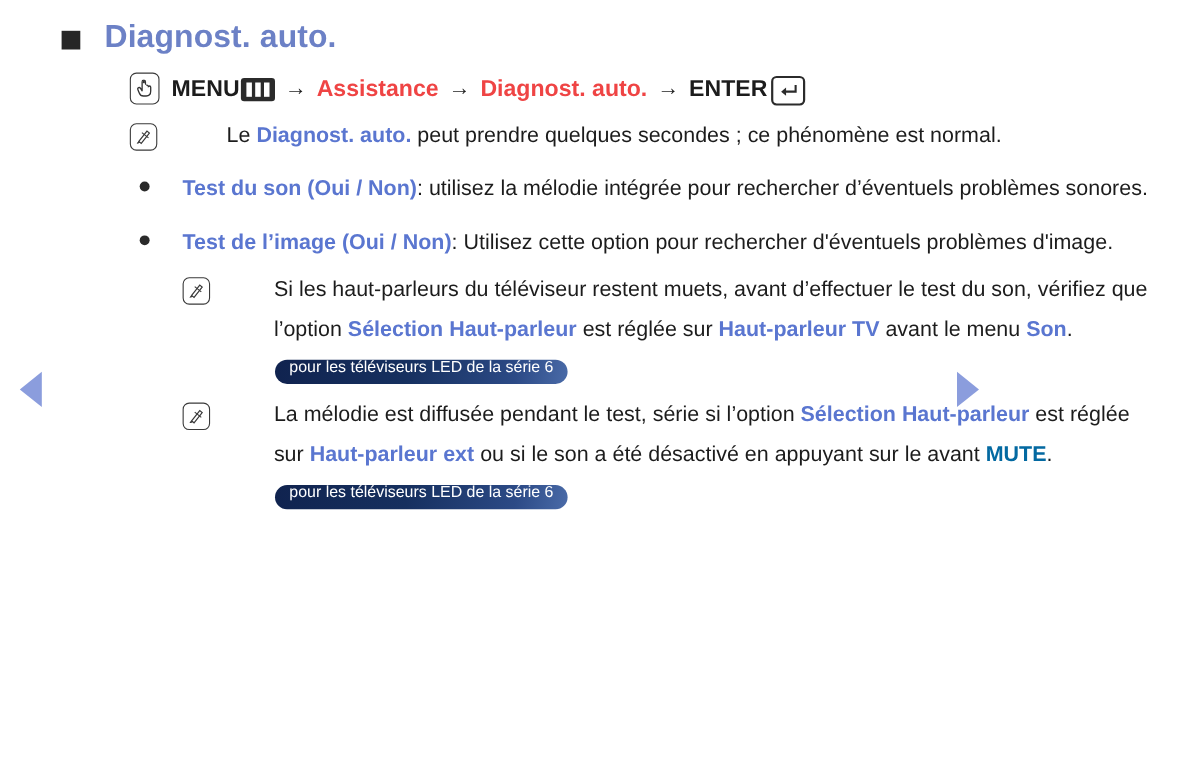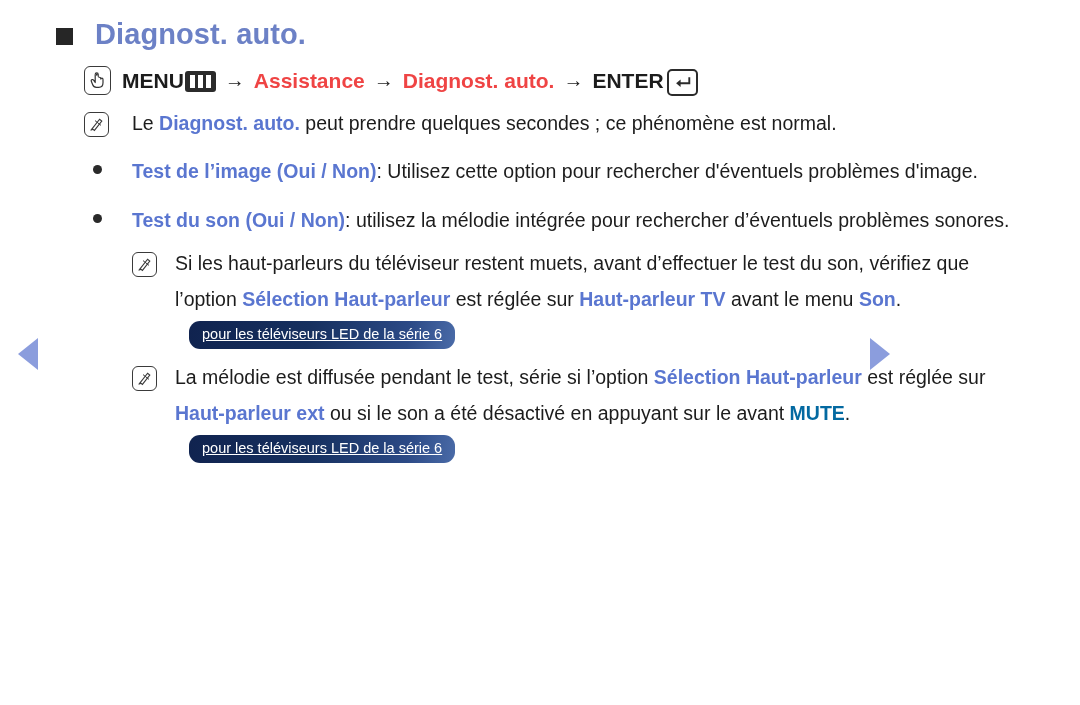--- a/index.html
+++ b/index.html
@@ -64,21 +64,21 @@
     font-size: 29px;
     font-weight: bold;
     color: #6c81c6;
     letter-spacing: 0.1px;
     white-space: nowrap;
   }
 
   
   .content {
     position: absolute;
-    left: 84px;
+    left: 118px;
     top: 66px;
     width: 940px;
   }
 
   
   .menupath {
     display: flex;
     align-items: center;
     margin-bottom: 8px;
     font-size: 21px;
@@ -160,20 +160,21 @@
     flex: none;
     background: #fff;
   }
   .icon-note svg { display: block; }
 
   
   .note-row {
     display: flex;
     align-items: flex-start;
     margin-top: 10px;
+    gap: 40px;
   }
   .note-row .icon-wrap {
     width: 48px;
     flex: none;
     padding-top: 7px;
   }
   .note-row .note-text {
     flex: 1;
     font-size: 19.5px;
     line-height: 36px;
@@ -216,26 +217,25 @@
   .bold { font-weight: bold; color: #0369a1; }
 
   
   .pill {
     display: inline-block;
     background: linear-gradient(100deg, #10234f 0%, #16305f 45%, #2c4a86 82%, #4a6ba8 100%);
     color: #ffffff;
     font-size: 14.5px;
     font-weight: normal;
     line-height: 1;
-    padding: 6px 13px 7px 13px;
+    padding: 0 13px 7px 13px;
     border-radius: 11px;
     vertical-align: 3px;
-    margin-left: 14px;
+    margin-left: 1px;
     white-space: nowrap;
-    text-decoration: underline;
   }
 
   
   .footer {
     position: absolute;
     left: 0;
     right: 0;
     top: 680px;
     text-align: center;
     font-size: 14.5px;
@@ -300,30 +300,30 @@
       <div class="note-text">
         <span>Le </span><span class="blue-b">Diagnost. auto.</span><span> peut prendre quelques secondes ; ce phénomène est normal.</span>
       </div>
     </div>
 
     <div class="bullet-row">
       <div class="bullet-wrap">
         <div class="bullet-dot"></div>
       </div>
       <div class="bullet-text">
-        <span class="blue-b">Test de l’image (Oui / Non)</span><span>:</span><span> Utilisez cette option pour rechercher d'éventuels problèmes d'image.</span>
+        <span class="blue-b">Test du son (Oui / Non)</span><span>:</span><span> utilisez la mélodie intégrée pour rechercher d’éventuels problèmes sonores.</span>
       </div>
     </div>
 
     <div class="bullet-row">
       <div class="bullet-wrap">
         <div class="bullet-dot"></div>
       </div>
       <div class="bullet-text">
-        <span class="blue-b">Test du son (Oui / Non)</span><span>:</span><span> utilisez la mélodie intégrée pour rechercher d’éventuels problèmes sonores.</span>
+        <span class="blue-b">Test de l’image (Oui / Non)</span><span>:</span><span> Utilisez cette option pour rechercher d'éventuels problèmes d'image.</span>
       </div>
     </div>
 
     <div class="note-row indented">
       <div class="icon-wrap">
         <span class="icon-note">
           <svg width="15" height="15" viewBox="0 0 15 15">
             <path d="M3.2 11.6 10.6 2.2l2.2 1.8-7.4 9.4z" fill="#fff" stroke="#3a3a3a" stroke-width="1.1"></path>
             <path d="M6 3.6 12 8.4" fill="none" stroke="#3a3a3a" stroke-width="1"></path>
             <path d="M3.2 11.6c-.9.3-1.6 1-1.9 2 1.3.1 2.5-.4 3.2-1.3z" fill="#3a3a3a"></path>

